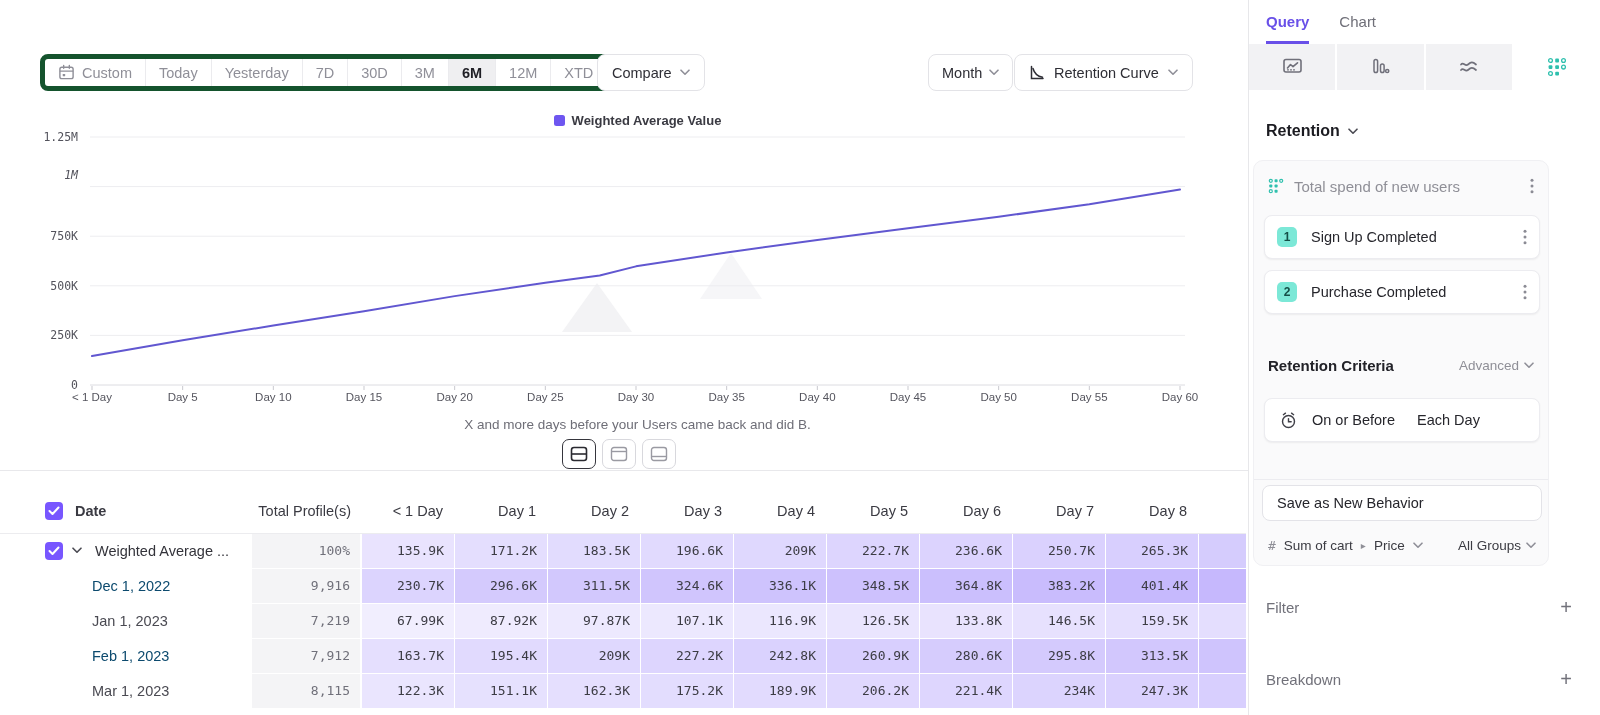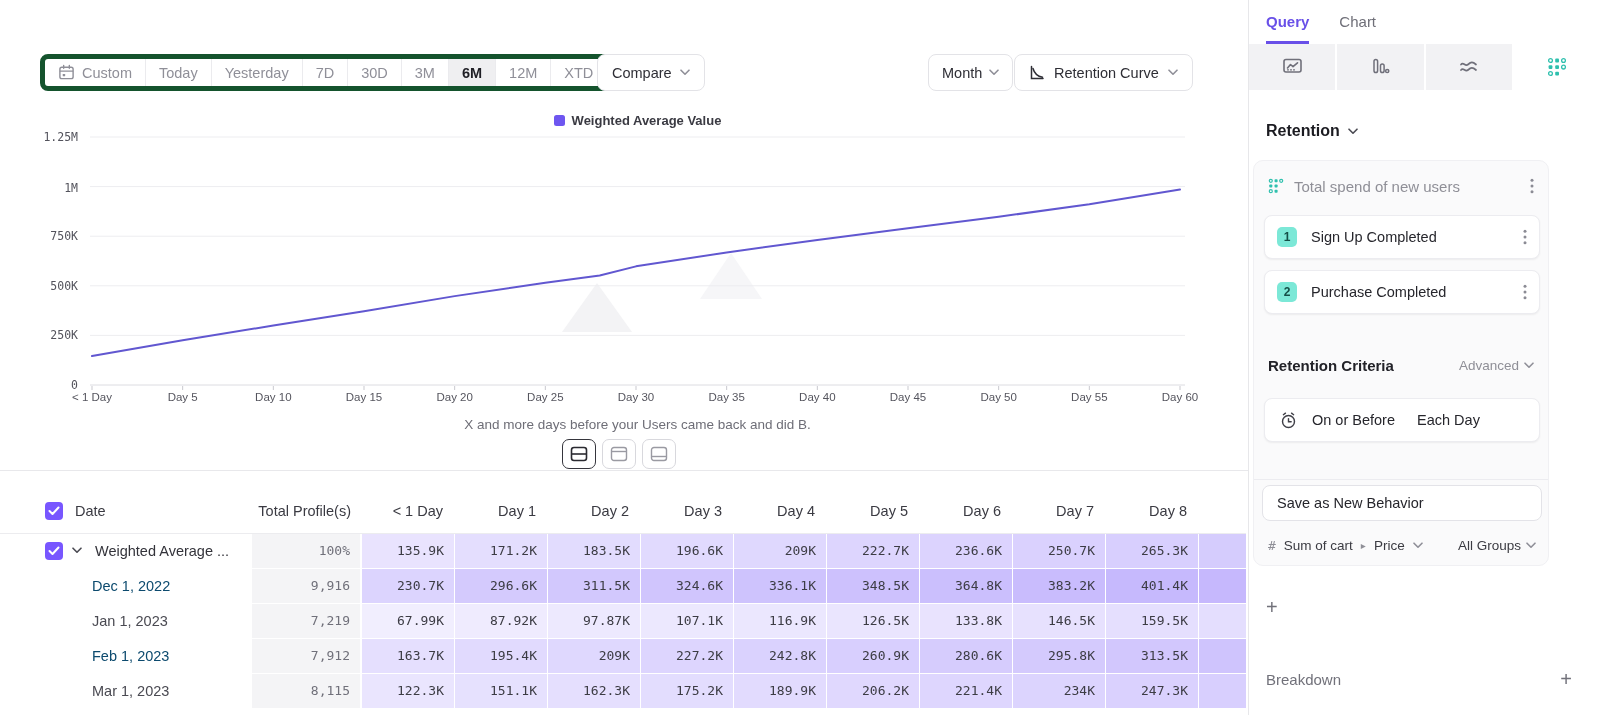--- a/index.html
+++ b/index.html
@@ -221,21 +221,21 @@
         <line x1="726.6666666666667" y1="386" x2="726.6666666666667" y2="390" stroke="#c9c9cf" stroke-width="1"></line>
         <line x1="817.3333333333333" y1="386" x2="817.3333333333333" y2="390" stroke="#c9c9cf" stroke-width="1"></line>
         <line x1="908" y1="386" x2="908" y2="390" stroke="#c9c9cf" stroke-width="1"></line>
         <line x1="998.6666666666667" y1="386" x2="998.6666666666667" y2="390" stroke="#c9c9cf" stroke-width="1"></line>
         <line x1="1089.3333333333333" y1="386" x2="1089.3333333333333" y2="390" stroke="#c9c9cf" stroke-width="1"></line>
         <line x1="1180" y1="386" x2="1180" y2="390" stroke="#c9c9cf" stroke-width="1"></line>
         <polyline points="92,356.0336 182.66666666666666,340.36 273.3333333333333,325.48 364,311.1952 454.66666666666663,296.1168 545.3333333333334,282.824 599.7333333333333,275.4832 636,266.3568 726.6666666666667,252.46880000000002 817.3333333333333,239.9696 908,228.264 998.6666666666667,216.7568 1089.3333333333333,204.2576 1180,189.576" fill="none" stroke="#6157d0" stroke-width="2" stroke-linejoin="round" stroke-linecap="round"></polyline>
       </svg>
     <div id="y-labels">
         <div class="ylab" style="top: 130px;">1.25M</div>
-        <div class="ylab" style="top: 181px;">1M</div>
+        <div class="ylab" style="top: 168px; font-style: italic;">1M</div>
         <div class="ylab" style="top: 229.2px;">750K</div>
         <div class="ylab" style="top: 278.8px;">500K</div>
         <div class="ylab" style="top: 328.4px;">250K</div>
         <div class="ylab" style="top: 378px;">0</div>
       </div>
     <div id="x-labels">
         <div class="xlab" style="left: 60px;">&lt; 1 Day</div>
         <div class="xlab" style="left: 150.667px;">Day 5</div>
         <div class="xlab" style="left: 241.333px;">Day 10</div>
         <div class="xlab" style="left: 332px;">Day 15</div>
@@ -272,21 +272,21 @@
         </svg>
       </div>
     </div>
 
     <div id="table">
         <div class="cbx" style="left: 45px; top: 502px;">
           <svg width="12" height="10" viewBox="0 0 12 10" fill="none">
             <path d="M1.5 5 L4.5 8 L10.5 1.5" stroke="#fff" stroke-width="2" stroke-linecap="round" stroke-linejoin="round"></path>
           </svg>
         </div>
-        <div class="th" style="left: 75px; top: 503px; font-weight: 400;">Date</div>
+        <div class="th" style="left: 75px; top: 503px; font-weight: 700;">Date</div>
         <div class="th num" style="left: 251px; top: 503px; width: 110px;">Total Profile(s)</div>
         <div class="th num" style="left: 361px; top: 503px; width: 92px;">&lt; 1 Day</div>
         <div class="th num" style="left: 454px; top: 503px; width: 92px;">Day 1</div>
         <div class="th num" style="left: 547px; top: 503px; width: 92px;">Day 2</div>
         <div class="th num" style="left: 640px; top: 503px; width: 92px;">Day 3</div>
         <div class="th num" style="left: 733px; top: 503px; width: 92px;">Day 4</div>
         <div class="th num" style="left: 826px; top: 503px; width: 92px;">Day 5</div>
         <div class="th num" style="left: 919px; top: 503px; width: 92px;">Day 6</div>
         <div class="th num" style="left: 1012px; top: 503px; width: 92px;">Day 7</div>
         <div class="th num" style="left: 1105px; top: 503px; width: 92px;">Day 8</div>
@@ -509,20 +509,21 @@
           <span class="chev">
               <svg width="10" height="7" viewBox="0 0 10 7" fill="none">
                 <path d="M1 1.2 L5 5.2 L9 1.2" stroke="currentColor" stroke-width="1.6" fill="none" stroke-linecap="round" stroke-linejoin="round"></path>
               </svg>
             </span>
         </span>
       </div>
     </div>
 
     <div class="sb-section" style="top:596px">
+      <span class="sec-label">Filter</span>
       <span class="sec-plus">+</span>
     </div>
     <div class="sb-section" style="top:668px">
       <span class="sec-label">Breakdown</span>
       <span class="sec-plus">+</span>
     </div>
   </div>
 </div>
 
 </body></html>

